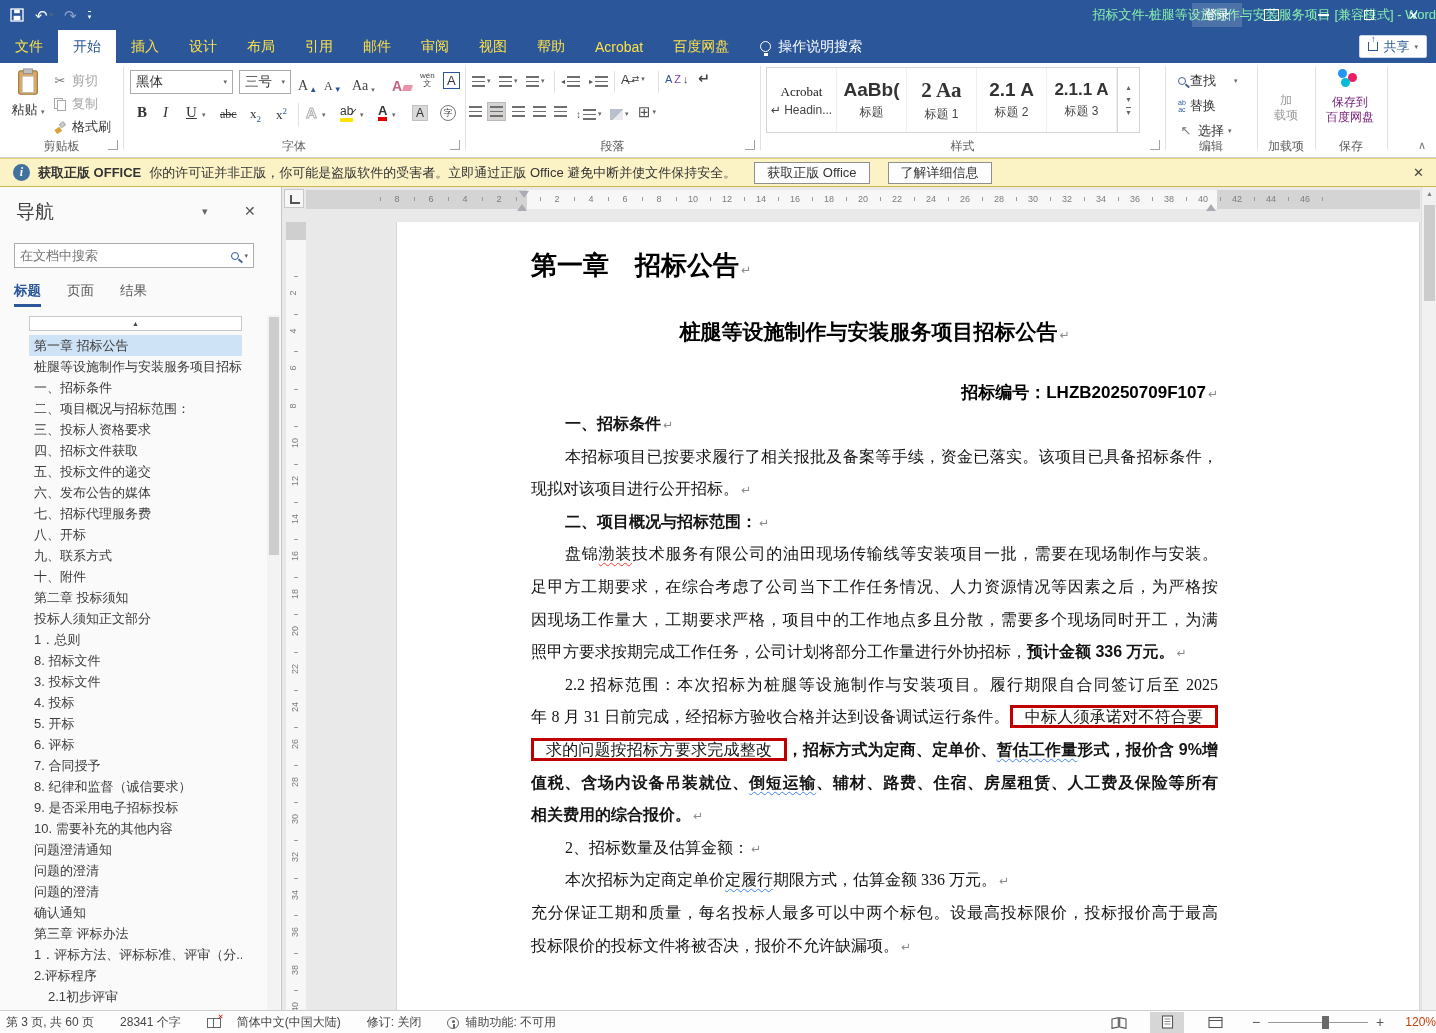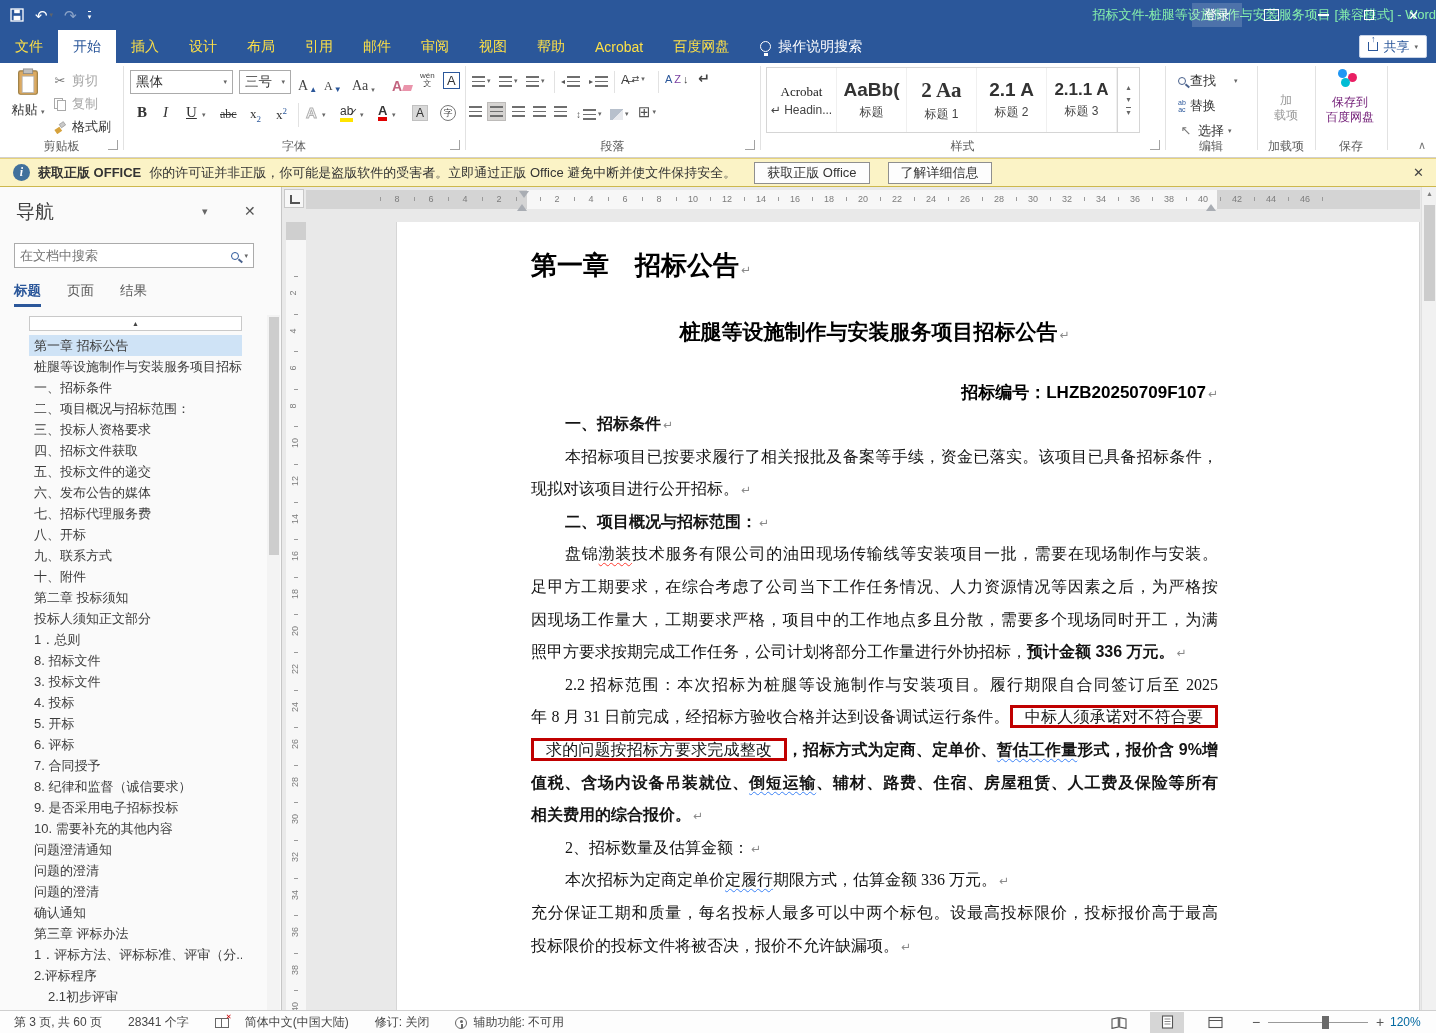--- a/index.html
+++ b/index.html
@@ -138,35 +138,35 @@
 .rbox{border:3px solid #c00000;padding:0 12px}
 .w-red{text-decoration:underline wavy #ff3b30 1px;text-underline-offset:3px}
 .w-blue{text-decoration:underline wavy #3b82f6 1px;text-underline-offset:3px}
 .pmark{color:#8a8a8a;font-size:12px;font-family:"DejaVu Sans",sans-serif;margin-left:2px;font-weight:normal}
 .vscroll{position:absolute;left:1139px;top:0;width:15px;height:823px;background:#f1f1f1;border-left:1px solid #e0e0e0}
 .vsar{position:absolute;left:0;top:3px;width:15px;text-align:center;font-size:7px;color:#808080}
 .vsth{position:absolute;left:2px;top:18px;width:11px;height:96px;background:#ccc}
 
 
 .status{position:absolute;left:0;top:1010px;width:1436px;height:23px;background:#fdfdfd;border-top:1px solid #cfcfcf;font-size:12px;color:#454545;display:flex;align-items:center}
-.stit{margin-left:14px;white-space:nowrap}
+.stit{margin-left:6px;white-space:nowrap}
 .sgap{margin-left:26px}
 .bookx{display:inline-block;width:14px;height:10px;border:1.2px solid #666;position:relative;margin:0 0 -1px 26px}
 .bookx::before{content:"";position:absolute;left:5.5px;top:0;width:1.2px;height:8px;background:#666}
 .bookx::after{content:"✕";position:absolute;right:-4px;top:-6px;font-size:7px;color:#c00}
 .accic{display:inline-block;width:12px;height:12px;border:1.2px solid #666;border-radius:50%;position:relative;margin:0 4px -2px 26px}
 .accic::before{content:"";position:absolute;left:4px;top:2px;width:3px;height:3px;border-radius:50%;background:#666}
 .accic::after{content:"";position:absolute;left:4.8px;top:5.5px;width:1.6px;height:4px;background:#666}
 .sright{position:absolute;right:0;display:flex;align-items:center;height:23px}
 .vwic{width:34px;height:21px;display:flex;align-items:center;justify-content:center}
 .vwic.on{background:#d6d6d6}
 .zminus,.zplus{width:20px;text-align:center;color:#555;font-size:14px}
 .ztrack{width:100px;height:1px;background:#999;position:relative;margin:0 2px}
 .zthumb{position:absolute;left:54px;top:-6px;width:7px;height:13px;background:#6a6a6a}
-.zval{width:46px;text-align:left;color:#0369a1}
+.zval{width:46px;text-align:right;color:#c2410c}
 </style>
 </head>
 <body>
 
 <div class="app">
 
   <div class="tb">
     <div class="qat">
       <svg width="14" height="14" viewBox="0 0 14 14">
           <rect x="1" y="1" width="12" height="12" fill="none" stroke="#fff" stroke-width="1.3"></rect>

